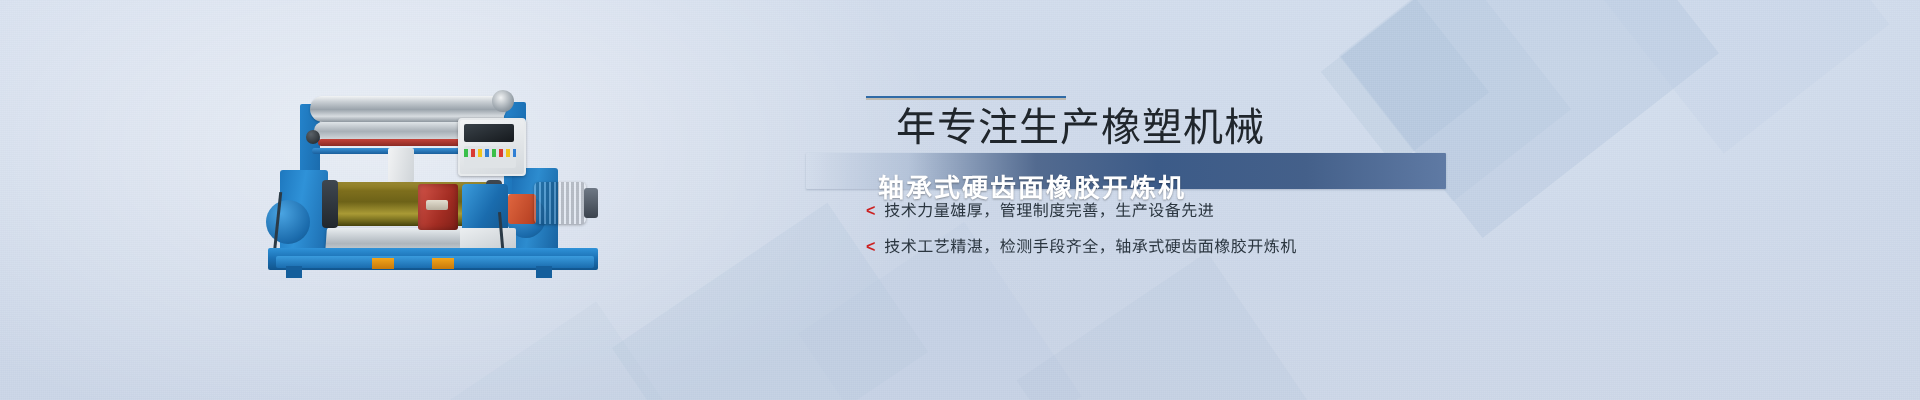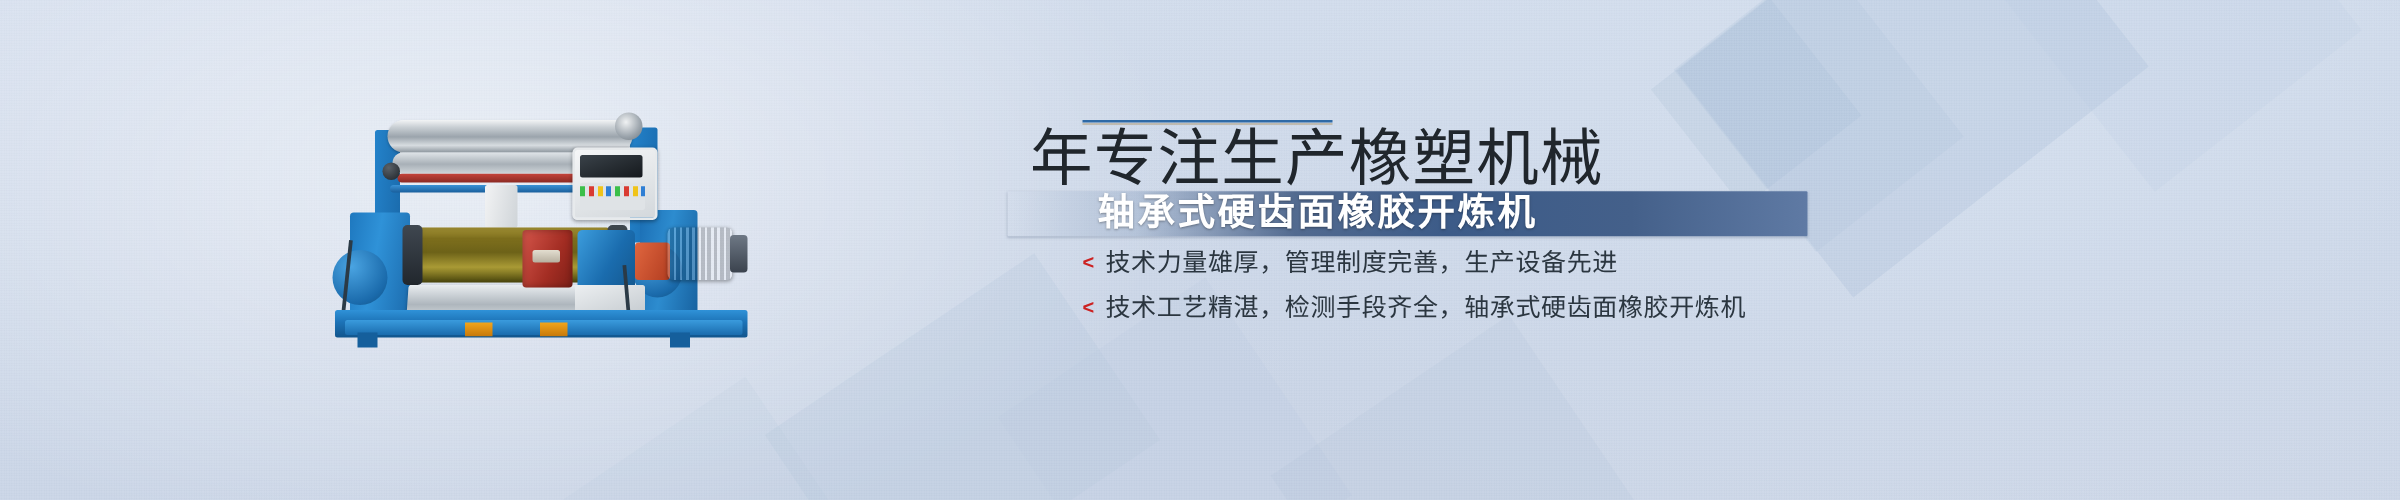--- a/index.html
+++ b/index.html
@@ -125,47 +125,47 @@
      background:linear-gradient(160deg,#eceff1,#c3c9ce);border-radius:2px;}
   .fanL{left:224px;top:2px;width:22px;height:22px;border-radius:50%;
      background:radial-gradient(circle at 40% 35%,#f0f2f3,#9aa3ab 60%,#6e777f);}
 
   
   .content{position:absolute;left:0;top:0;width:1920px;height:400px;}
   .hrule{position:absolute;left:1066px;top:96px;width:115px;height:0;
      border-top:2px solid #2f6aa6;box-shadow:0 2px 0 rgba(176,160,130,.55);}
   .hrule.pre{left:866px;width:200px;border-top:2px solid #2f6aa6;}
   .headline{
-     position:absolute;left:824px;top:104px;width:320px;
+     position:absolute;left:896px;top:104px;width:320px;
      font-family:Liberation Sans, sans-serif;
-     font-size:50px;line-height:46px;color:#20262c;white-space:nowrap;
+     font-size:40px;line-height:46px;color:#20262c;white-space:nowrap;
      letter-spacing:1px;text-align:right;
   }
   .bandwrap{position:absolute;left:806px;top:153px;width:640px;height:36px;}
   .band{
      position:absolute;inset:0;border-radius:1px;
      background:linear-gradient(90deg,
         rgba(196,209,226,0) 0%,
         rgba(150,170,198,.45) 16%,
         rgba(72,97,136,.92) 36%,
         #3c5b88 55%,
         #44608a 78%,
         #5f7aa4 100%);
      box-shadow:0 1px 2px rgba(60,80,110,.25);
   }
   .bandtext{
-     position:absolute;left:72px;top:0;height:50px;line-height:36px;
-     font-size:30px;font-weight:bold;color:#ffffff;letter-spacing:2px;
+     position:absolute;left:72px;top:17px;height:50px;line-height:36px;
+     font-size:26px;font-weight:bold;color:#ffffff;letter-spacing:2px;
      text-shadow:0 1px 2px rgba(0,0,0,.35);white-space:nowrap;
   }
   .bullets{position:absolute;left:866px;top:200px;width:460px;}
   .bullet{display:flex;align-items:center;margin-bottom:14px;white-space:nowrap;}
   .bmark{color:#cc2222;font-size:16px;font-weight:bold;margin-right:9px;
      font-family:"Liberation Sans",sans-serif;line-height:1;}
-  .btext{font-size:20px;color:#2b3640;letter-spacing:.5px;line-height:22px;}
+  .btext{font-size:16px;color:#2b3640;letter-spacing:.5px;line-height:22px;}
 </style>
 </head>
 <body>
 
 <div class="banner">
 
   <div class="shape s1"></div>
   <div class="shape s2"></div>
   <div class="shape s3"></div>
   <div class="shape s4"></div>

